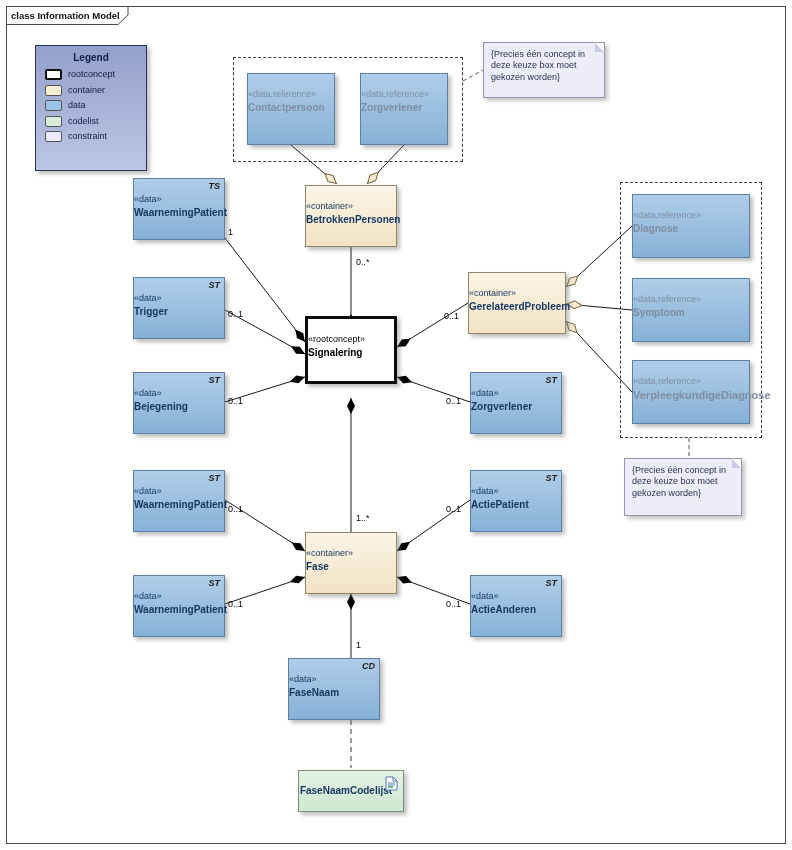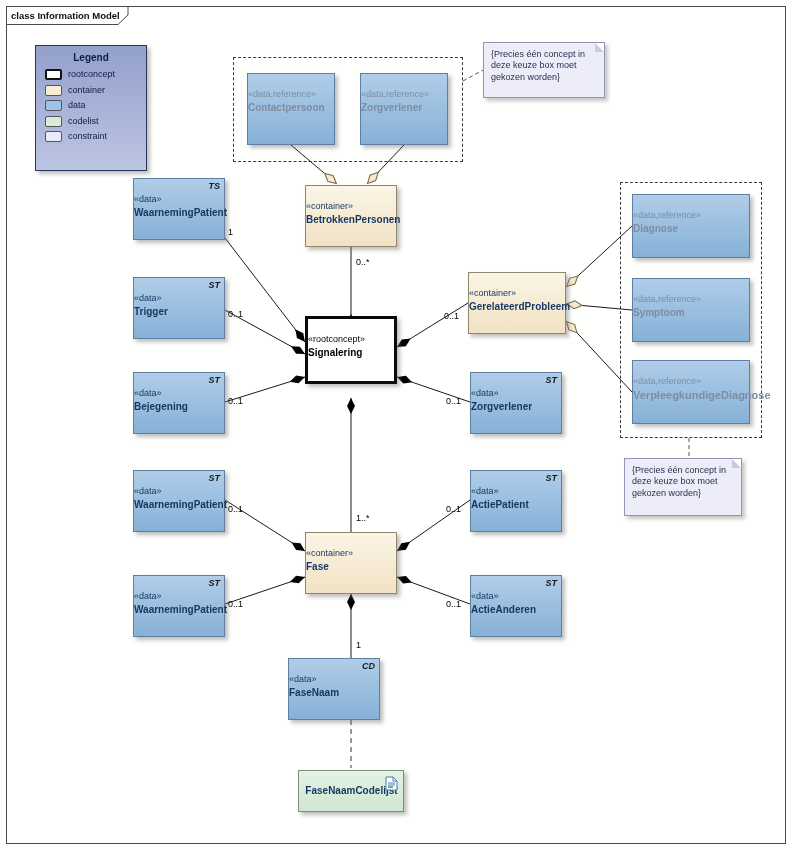--- a/index.html
+++ b/index.html
@@ -29,21 +29,21 @@
     box-shadow:3px 3px 4px rgba(110,110,110,.45)}
   .stereotype{font-size:9px;padding-top:15px;color:#14365f}
   .node-name{font-size:10px;font-weight:bold;padding-top:3px;line-height:1.15;color:#14365f;white-space:nowrap}
   .data-node{background:linear-gradient(180deg,#b0cde9,#86b1d7);border:1px solid #5f7fa2}
   .ref-node .stereotype,.ref-node .node-name{color:#7d8da2}
   .container-node{background:linear-gradient(180deg,#fbf5e6,#f1e2c4);border:1px solid #8f876d}
   .root-node{background:#ffffff;border:3px solid #0a0a0a}
   .root-node .stereotype,.root-node .node-name{color:#000}
   .codelist-node{background:linear-gradient(180deg,#e3f2e3,#cfe7d1);border:1px solid #7c8f7c;
     display:flex;align-items:center;justify-content:center}
-  .codelist-node .node-name{padding:0 5px 0 6px}
+  .codelist-node .node-name{padding:0 16px 0 6px}
   .codelist-icon{position:absolute;top:5px;right:5px}
   .tag{position:absolute;top:2px;right:4px;font-size:9px;font-style:italic;font-weight:bold;color:#1a1a1a}
 
   .mult{position:absolute;font-size:9px;color:#000;z-index:4}
 
   .note{position:absolute;background:#ecedf9;border:1px solid #9393b5;font-size:9px;color:#2e2e4e;
     padding:6px 7px 4px 7px;box-shadow:3px 3px 4px rgba(110,110,110,.4);z-index:3;line-height:1.25}
   .note::after{content:"";position:absolute;top:0;right:0;width:0;height:0;
     border-left:9px solid #c9c9e4;border-top:9px solid #ffffff}
 

